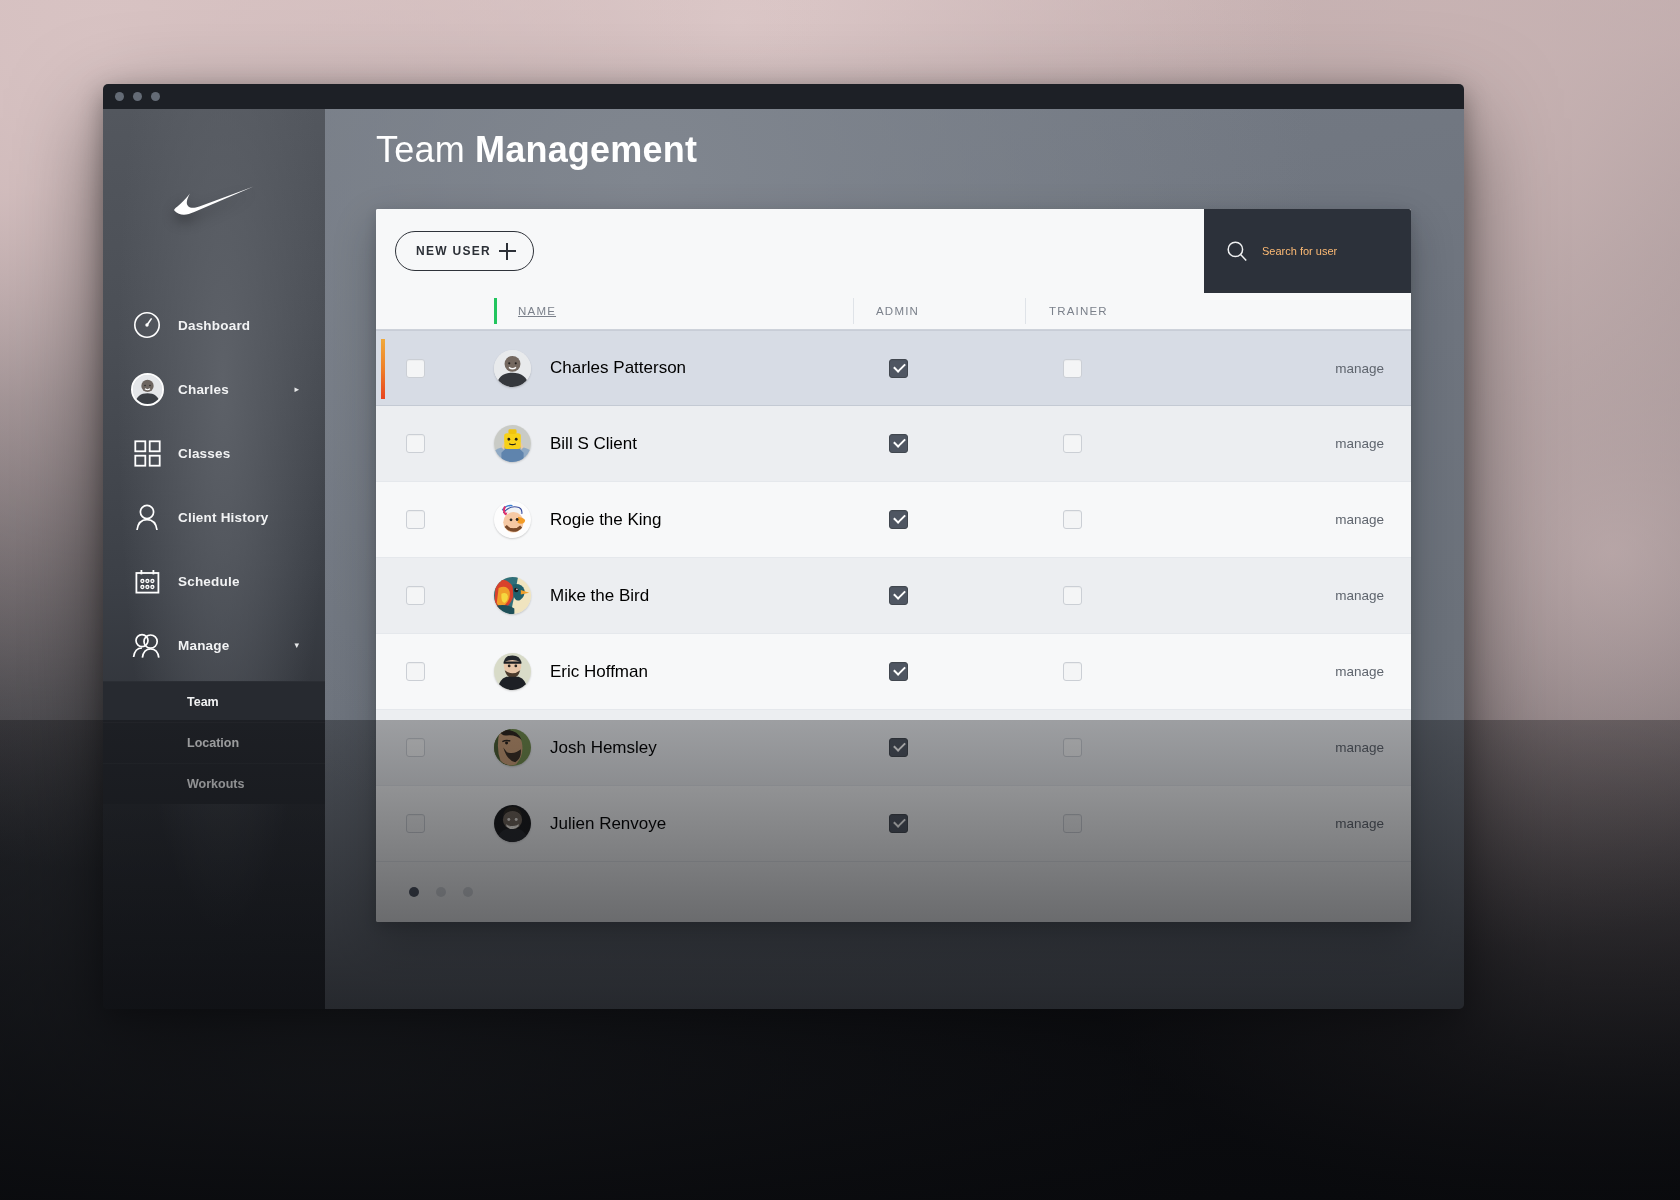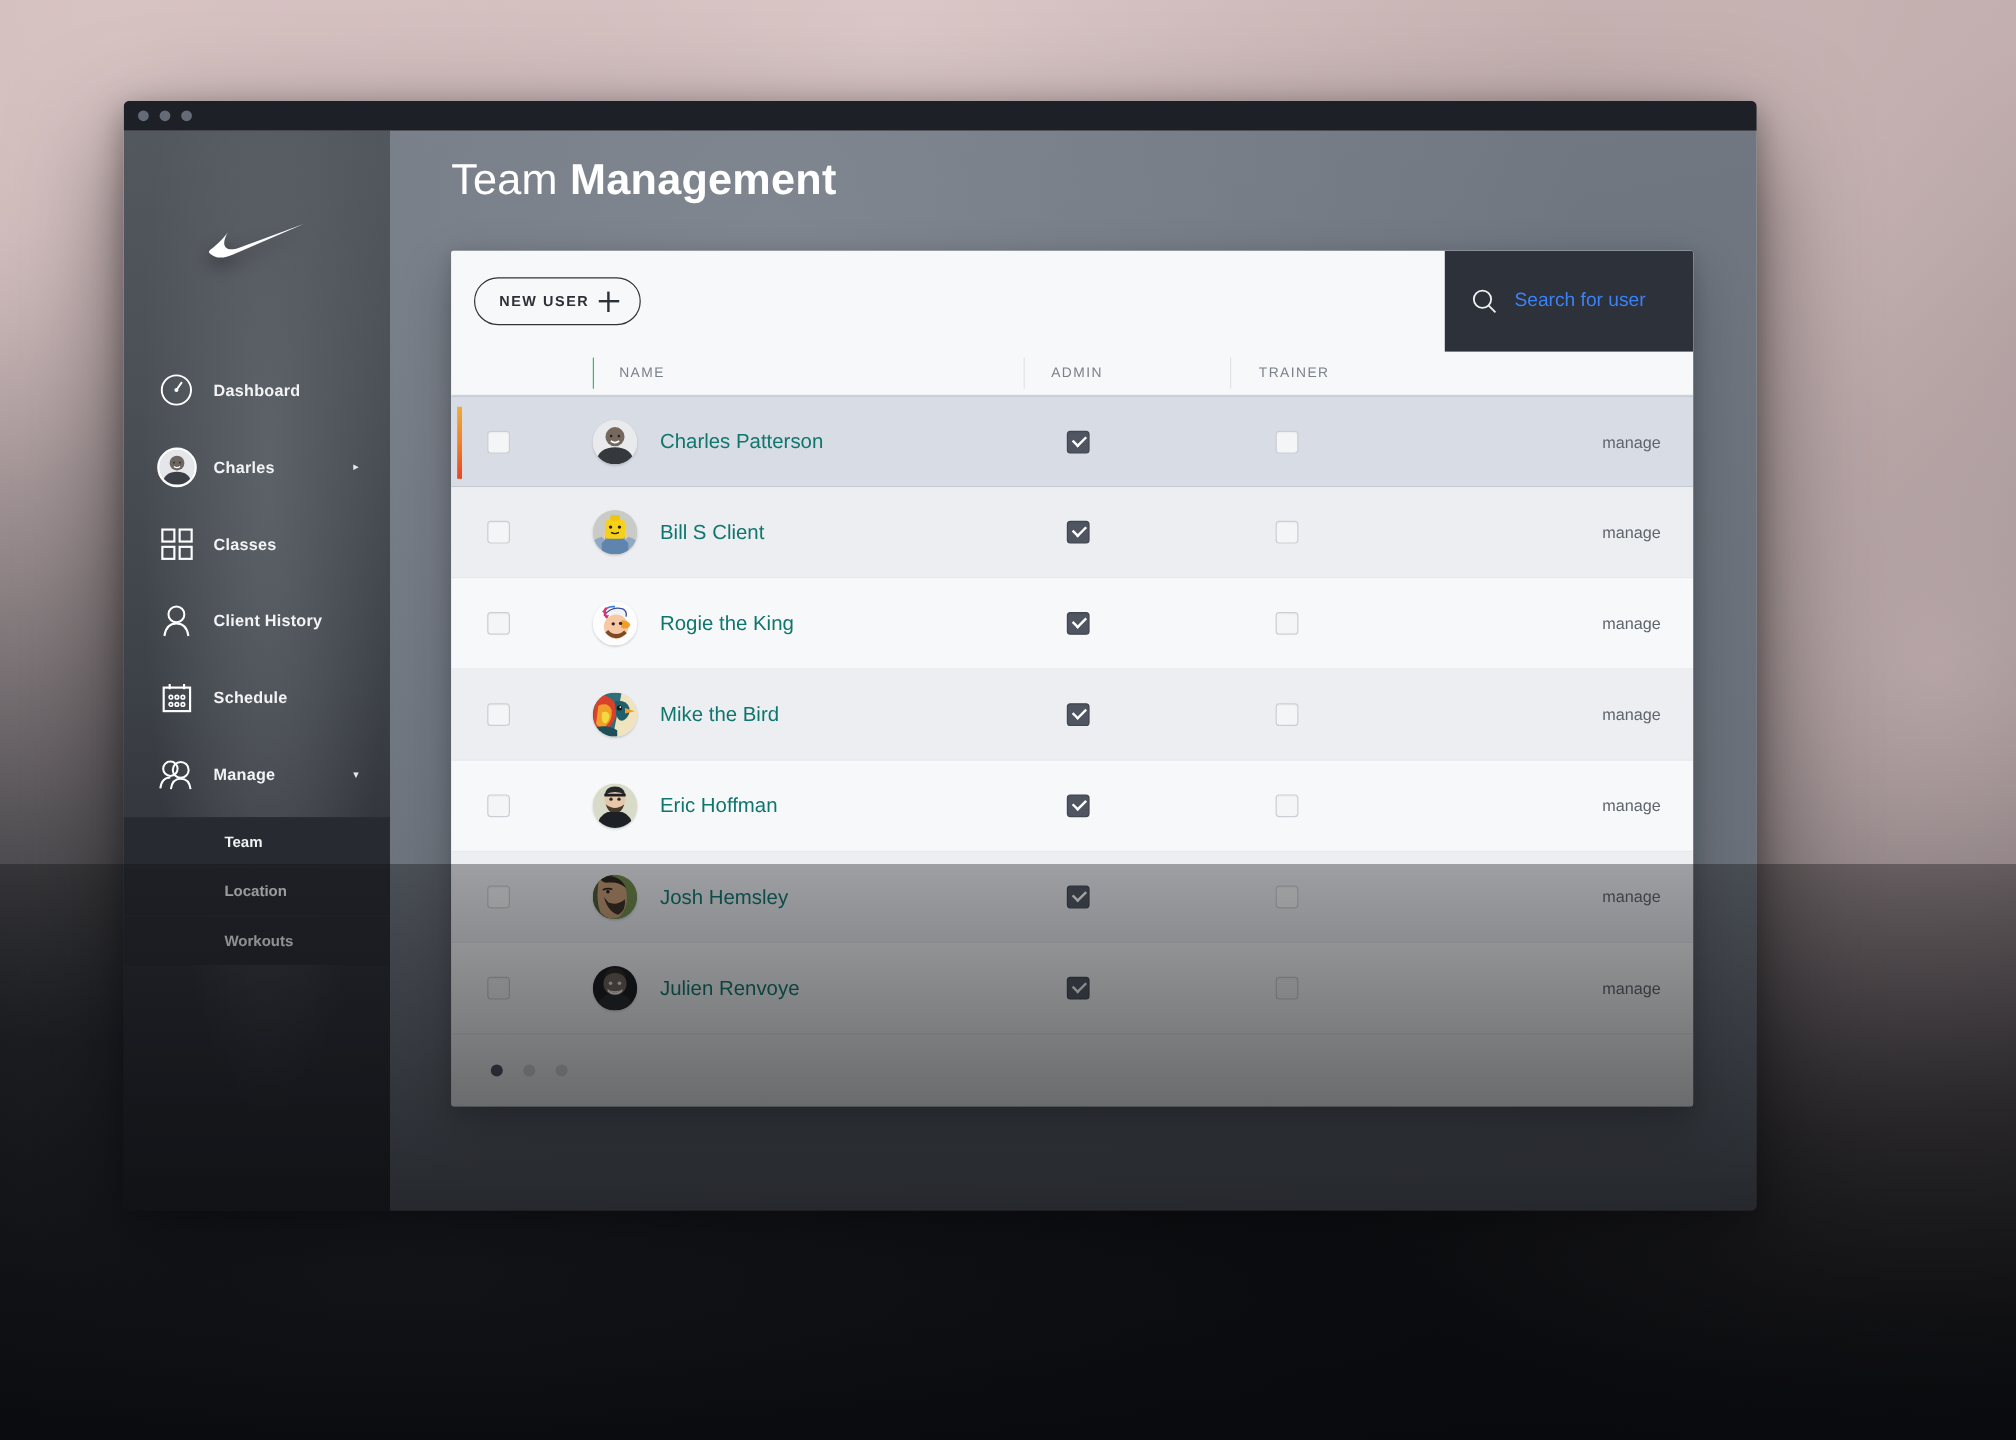--- a/index.html
+++ b/index.html
@@ -215,22 +215,22 @@
     width: 207px;
     flex: 0 0 207px;
     background: #2c313a;
     display: flex;
     align-items: center;
     gap: 14px;
     padding-left: 22px;
     cursor: text;
   }
   .search-placeholder {
-    font-size: 16px;
-    color: #3b82f6;
+    font-size: 11px;
+    color: #fdba74;
     font-weight: 300;
     white-space: nowrap;
   }
 
   
   .thead {
     height: 37px;
     display: flex;
     align-items: center;
     background: #f7f8f9;
@@ -239,21 +239,21 @@
   .th {
     font-size: 11.5px;
     letter-spacing: 1.2px;
     color: #7b818b;
     font-weight: normal;
     display: flex;
     align-items: center;
     height: 26px;
   }
   .col-check  { width: 118px; flex: 0 0 118px; }
-  .col-name   { flex: 1; padding-left: 21px; border-left: 1px solid #22c55e; }
+  .col-name   { flex: 1; padding-left: 21px; border-left: 3px solid #22c55e; text-decoration: underline; }
   .col-admin  { width: 172px; flex: 0 0 172px; padding-left: 22px; border-left: 1px solid #dfe3e8; }
   .col-trainer{ width: 216px; flex: 0 0 216px; padding-left: 23px; border-left: 1px solid #dfe3e8; }
   .col-manage { width: 170px; flex: 0 0 170px; }
 
   .trow {
     height: 76px;
     display: flex;
     align-items: center;
     position: relative;
     border-bottom: 1px solid #e5e8ec;
@@ -312,21 +312,21 @@
     width: 37px; height: 37px;
     flex: 0 0 37px;
     border-radius: 50%;
     overflow: hidden;
     background: #e9eaec;
     box-shadow: 0 1px 2px rgba(0,0,0,0.18);
   }
   .avatar svg { display: block; width: 100%; height: 100%; }
   .uname {
     font-size: 17px;
-    color: #0f766e;
+    color: #000000;
     font-weight: normal;
     white-space: nowrap;
   }
 
   .admin-cell   { width: 172px; flex: 0 0 172px; padding-left: 36px; }
   .trainer-cell { width: 216px; flex: 0 0 216px; padding-left: 38px; }
   .manage-cell  {
     width: 170px; flex: 0 0 170px;
     justify-content: flex-end;
     padding-right: 27px;

